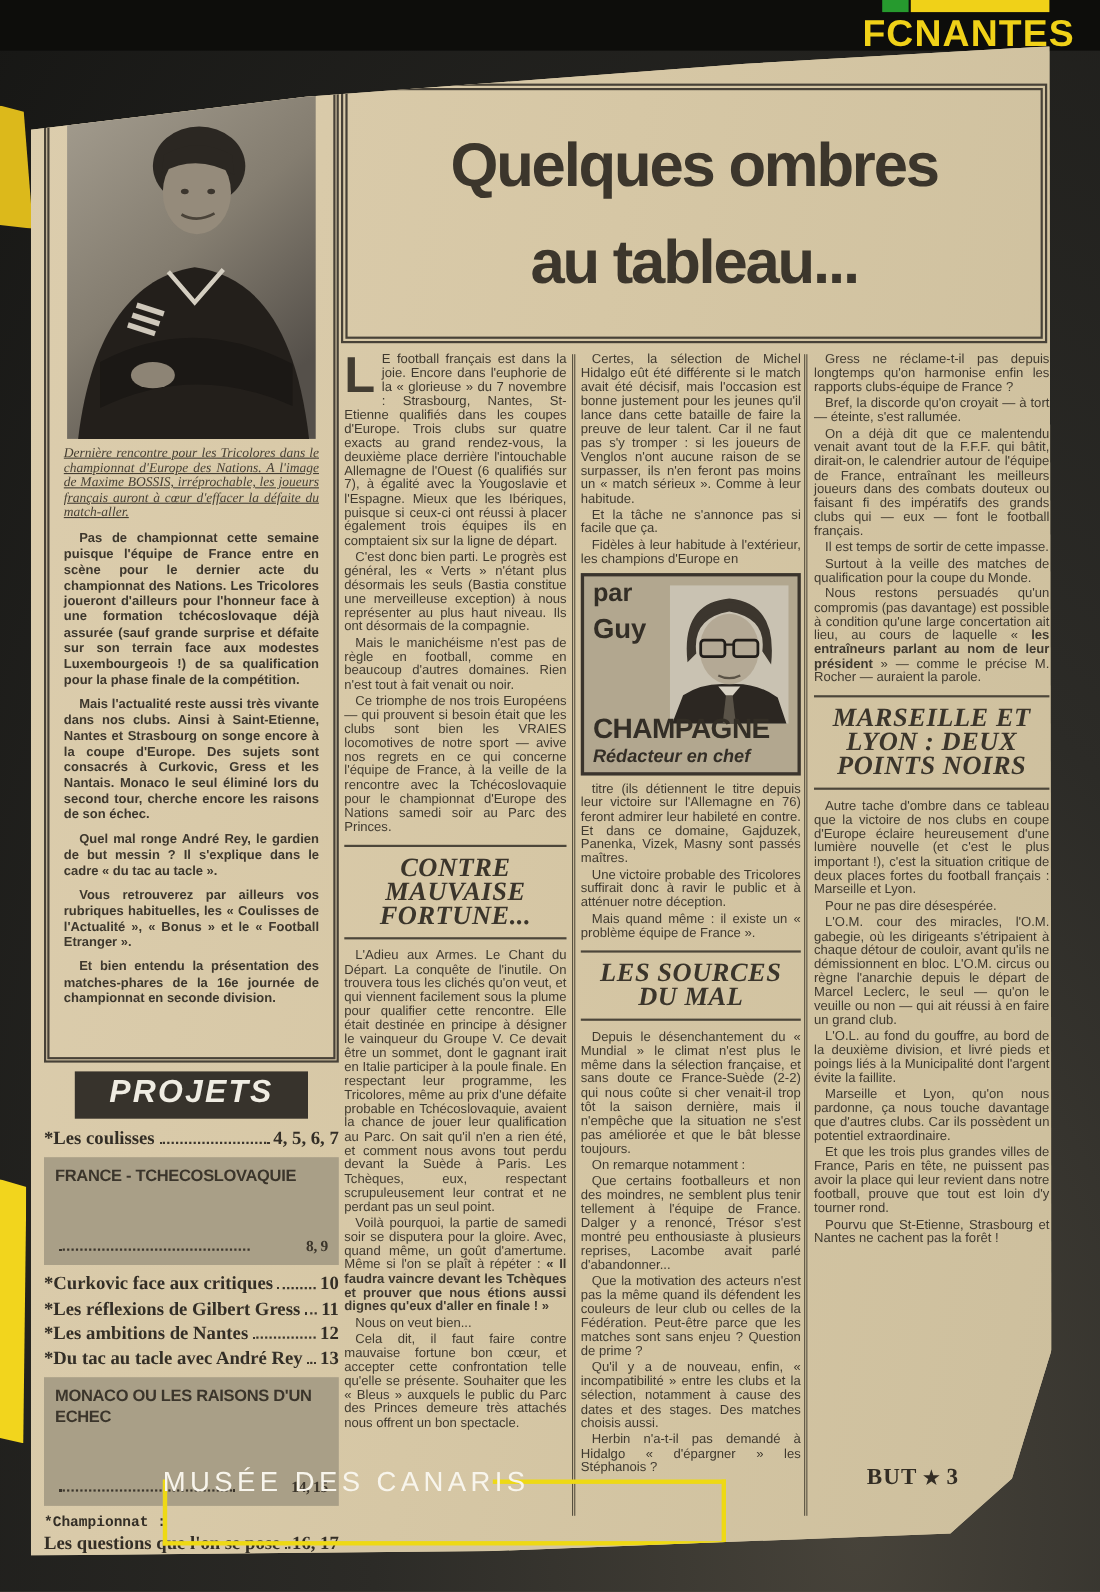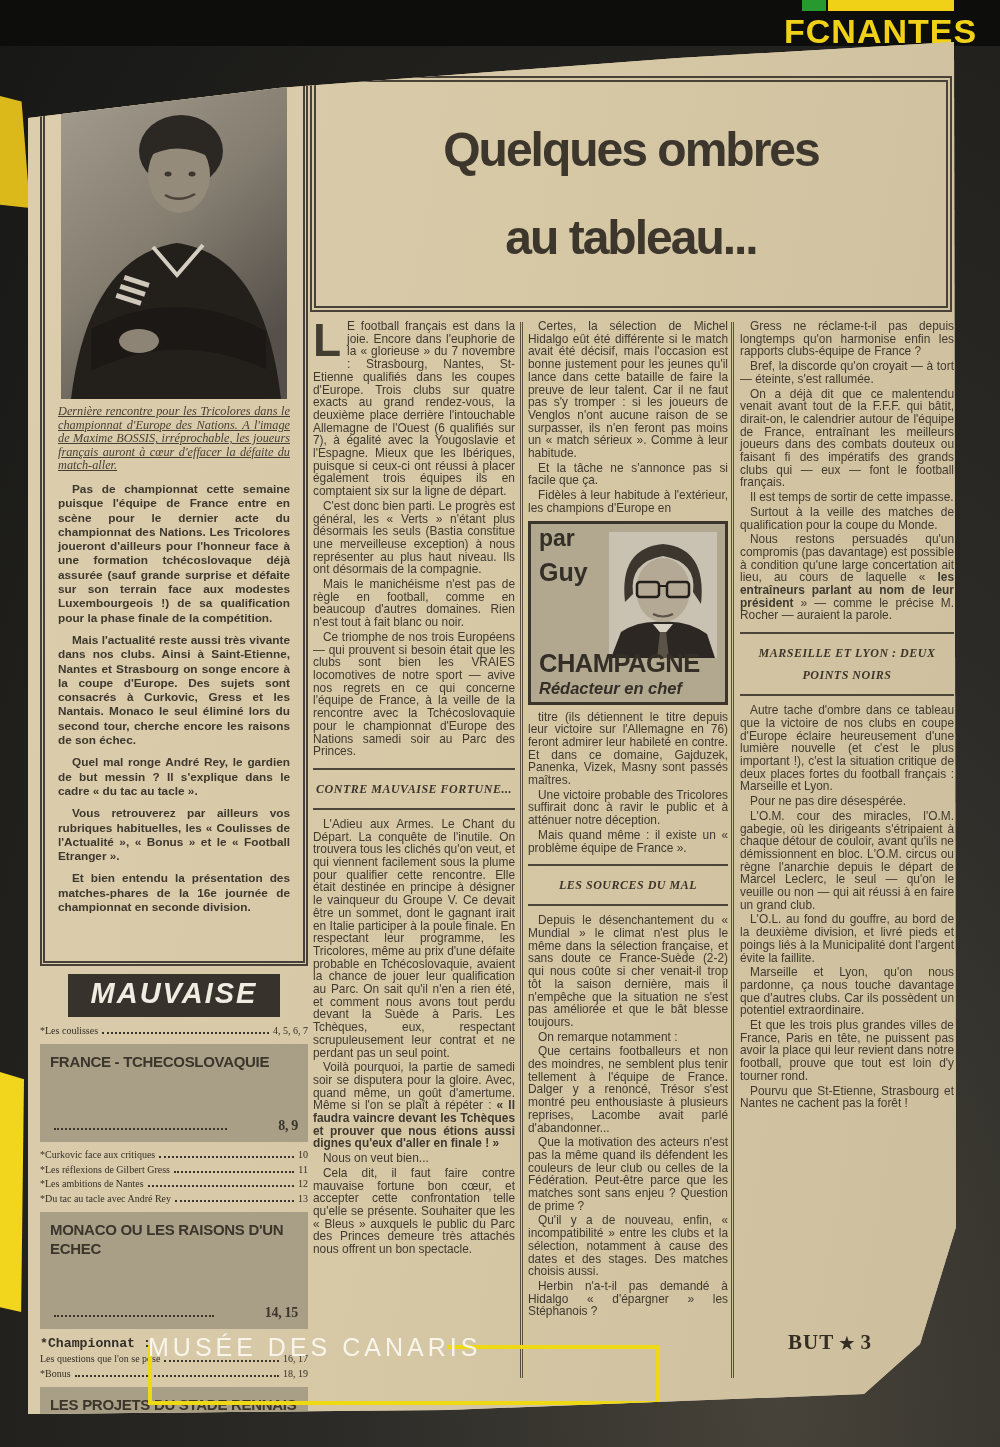--- a/index.html
+++ b/index.html
@@ -25,39 +25,39 @@
     position:absolute;left:28px;top:42px;width:928px;height:1382px;
     background:#d7c8a6;
     background-image:linear-gradient(100deg,#dccdad 0%,#d6c7a5 48%,#cdbf9d 100%);
     clip-path:polygon(0 76px,250px 46px,650px 16px,926px 0,928px 1185px,892px 1302px,836px 1352px,420px 1368px,0 1372px);
   }
 
   
   .headline-box{position:absolute;left:282px;top:34px;width:642px;height:236px;
     border:6px double #474137;box-sizing:border-box;
     display:flex;flex-direction:column;justify-content:center;text-align:center;}
-  .headline-line{font-weight:bold;font-size:48px;line-height:88px;letter-spacing:-2px;color:#3c362c;}
+  .headline-line{font-weight:bold;font-size:56px;line-height:88px;letter-spacing:-2px;color:#3c362c;}
 
   
   .left-box{position:absolute;left:12px;top:22px;width:268px;height:902px;
     border:5px double #474137;box-sizing:border-box;padding:10px 13px;overflow:hidden;}
   .player-photo{width:100%;height:320px;display:block;}
   .photo-caption{margin-top:6px;font-family:"Liberation Serif",serif;font-style:italic;
     font-size:12.3px;line-height:13.6px;text-align:justify;color:#463f33;text-decoration:underline;}
   .intro{margin-top:9px;}
   .intro p{margin:0 0 8px;font-weight:bold;font-size:11.8px;line-height:14.3px;
     text-align:justify;text-indent:14px;color:#3d372d;}
 
   
   .sommaire{position:absolute;left:12px;top:928px;width:268px;}
   .sommaire-title{margin:4px 28px 8px;background:#37332c;color:#efece2;
     font-style:italic;font-weight:bold;font-size:29px;letter-spacing:2px;
     text-align:center;padding:3px 0 7px;}
   .toc-item{display:flex;align-items:baseline;margin:2.5px 0;
-    font-family:"Liberation Serif",serif;font-weight:normal;font-size:10px;color:#332e26;}
+    font-family:"Liberation Serif",serif;font-weight:bold;font-size:17px;color:#332e26;}
   .toc-item .lbl{white-space:nowrap;}
   .toc-item .dots{flex:1;border-bottom:2px dotted #3b352c;margin:0 4px 3px;}
   .toc-item .pg{white-space:nowrap;}
   .toc-plain{margin:3px 0 0;font-family:Liberation Mono, monospace;font-weight:bold;
     font-size:13.2px;color:#332e26;}
   .toc-bar{display:flex;flex-wrap:wrap;align-items:baseline;background:#a99f87;
     padding:8px 10px;margin:7px 0;font-weight:bold;font-size:15px;
     letter-spacing:-0.3px;color:#3b352b;gap:47px;}
   .toc-bar .lbl{max-width:100%;line-height:19px;}
   .toc-bar .dots{flex:1;border-bottom:2px dotted #3b352c;margin:0 4px 4px;min-width:12px;}
@@ -70,21 +70,21 @@
   #col-b{left:500px;width:200px;}
   #col-c{left:712px;width:214px;}
   .col p{margin:0 0 2px;text-indent:10px;}
   .col p.noindent{text-indent:0;}
   .dropcap{float:left;font-size:46px;line-height:37px;font-weight:bold;
     color:#433d32;margin:2px 6px 0 0;}
   .b{font-weight:bold;}
   .subhead{border-top:2px solid #4c463a;border-bottom:2px solid #4c463a;
     margin:10px 0 8px;padding:8px 2px;text-align:center;
     font-family:"Liberation Serif",serif;font-style:italic;font-weight:bold;
-    font-size:12px;line-height:22px;letter-spacing:0.5px;color:#3b352b;}
+    font-size:24px;line-height:22px;letter-spacing:0.5px;color:#3b352b;}
   .vrule{position:absolute;top:280px;height:1056px;width:0;border-left:3px double #57503f;}
   #vrule-1{left:492px;}
   #vrule-2{left:703px;}
 
   
   .byline{margin:6px 0;border:3px solid #3a342c;background:#b2a78f;
     position:relative;height:184px;box-sizing:border-box;padding:8px;}
   .byline .par{font-weight:bold;font-size:23px;color:#332e26;}
   .byline .first{font-weight:bold;font-size:25px;color:#332e26;margin-top:22px;}
   .editor-photo{position:absolute;right:8px;top:8px;width:108px;height:126px;display:block;}
@@ -153,21 +153,21 @@
     <div class="intro">
       <p>Pas de championnat cette semaine puisque l'équipe de France entre en scène pour le dernier acte du championnat des Nations. Les Tricolores joueront d'ailleurs pour l'honneur face à une formation tchécoslovaque déjà assurée (sauf grande surprise et défaite sur son terrain face aux modestes Luxembourgeois !) de sa qualification pour la phase finale de la compétition.</p>
       <p>Mais l'actualité reste aussi très vivante dans nos clubs. Ainsi à Saint-Etienne, Nantes et Strasbourg on songe encore à la coupe d'Europe. Des sujets sont consacrés à Curkovic, Gress et les Nantais. Monaco le seul éliminé lors du second tour, cherche encore les raisons de son échec.</p>
       <p>Quel mal ronge André Rey, le gardien de but messin ? Il s'explique dans le cadre « du tac au tacle ».</p>
       <p>Vous retrouverez par ailleurs vos rubriques habituelles, les « Coulisses de l'Actualité », « Bonus » et le « Football Etranger ».</p>
       <p>Et bien entendu la présentation des matches-phares de la 16e journée de championnat en seconde division.</p>
     </div>
   </div>
 
   <div class="sommaire">
-    <div class="sommaire-title">MAUVAISE</div>
+    <div class="sommaire-title">PROJETS</div>
 
     <div class="toc-item">
       <span class="lbl">*Les coulisses</span>
       <span class="dots"></span>
       <span class="pg">4, 5, 6, 7</span>
     </div>
 
     <div class="toc-bar">
       <span class="lbl">FRANCE - TCHECOSLOVAQUIE</span>
       <span class="dots"></span>
@@ -230,21 +230,21 @@
       <span class="pg">26</span>
     </div>
   </div>
 
   <div class="vrule" id="vrule-1"></div>
   <div class="vrule" id="vrule-2"></div>
 
   <div class="col" id="col-a">
     <p class="noindent"><span class="dropcap">L</span><span>E football français est dans la joie. Encore dans l'euphorie de la « glorieuse » du 7 novembre : Strasbourg, Nantes, St-Etienne qualifiés dans les coupes d'Europe. Trois clubs sur quatre exacts au grand rendez-vous, la deuxième place derrière l'intouchable Allemagne de l'Ouest (6 qualifiés sur 7), à égalité avec la Yougoslavie et l'Espagne. Mieux que les Ibériques, puisque si ceux-ci ont réussi à placer également trois équipes ils en comptaient six sur la ligne de départ.</span></p>
     <p>C'est donc bien parti. Le progrès est général, les « Verts » n'étant plus désormais les seuls (Bastia constitue une merveilleuse exception) à nous représenter au plus haut niveau. Ils ont désormais de la compagnie.</p>
-    <p>Mais le manichéisme n'est pas de règle en football, comme en beaucoup d'autres domaines. Rien n'est tout à fait blanc ou noir.</p>
+    <p>Mais le manichéisme n'est pas de règle en football, comme en beaucoup d'autres domaines. Rien n'est tout à fait venait ou noir.</p>
     <p>Ce triomphe de nos trois Européens — qui prouvent si besoin était que les clubs sont bien les VRAIES locomotives de notre sport — avive nos regrets en ce qui concerne l'équipe de France, à la veille de la rencontre avec la Tchécoslovaquie pour le championnat d'Europe des Nations samedi soir au Parc des Princes.</p>
     <div class="subhead">CONTRE MAUVAISE FORTUNE...</div>
     <p>L'Adieu aux Armes. Le Chant du Départ. La conquête de l'inutile. On trouvera tous les clichés qu'on veut, et qui viennent facilement sous la plume pour qualifier cette rencontre. Elle était destinée en principe à désigner le vainqueur du Groupe V. Ce devait être un sommet, dont le gagnant irait en Italie participer à la poule finale. En respectant leur programme, les Tricolores, même au prix d'une défaite probable en Tchécoslovaquie, avaient la chance de jouer leur qualification au Parc. On sait qu'il n'en a rien été, et comment nous avons tout perdu devant la Suède à Paris. Les Tchèques, eux, respectant scrupuleusement leur contrat et ne perdant pas un seul point.</p>
     <p><span>Voilà pourquoi, la partie de samedi soir se disputera pour la gloire. Avec, quand même, un goût d'amertume. Même si l'on se plaît à répéter : </span><span class="b">« Il faudra vaincre devant les Tchèques et prouver que nous étions aussi dignes qu'eux d'aller en finale ! »</span></p>
     <p>Nous on veut bien...</p>
     <p>Cela dit, il faut faire contre mauvaise fortune bon cœur, et accepter cette confrontation telle qu'elle se présente. Souhaiter que les « Bleus » auxquels le public du Parc des Princes demeure très attachés nous offrent un bon spectacle.</p>
   </div>
 
   <div class="col" id="col-b">
     <p>Certes, la sélection de Michel Hidalgo eût été différente si le match avait été décisif, mais l'occasion est bonne justement pour les jeunes qu'il lance dans cette bataille de faire la preuve de leur talent. Car il ne faut pas s'y tromper : si les joueurs de Venglos n'ont aucune raison de se surpasser, ils n'en feront pas moins un « match sérieux ». Comme à leur habitude.</p>

